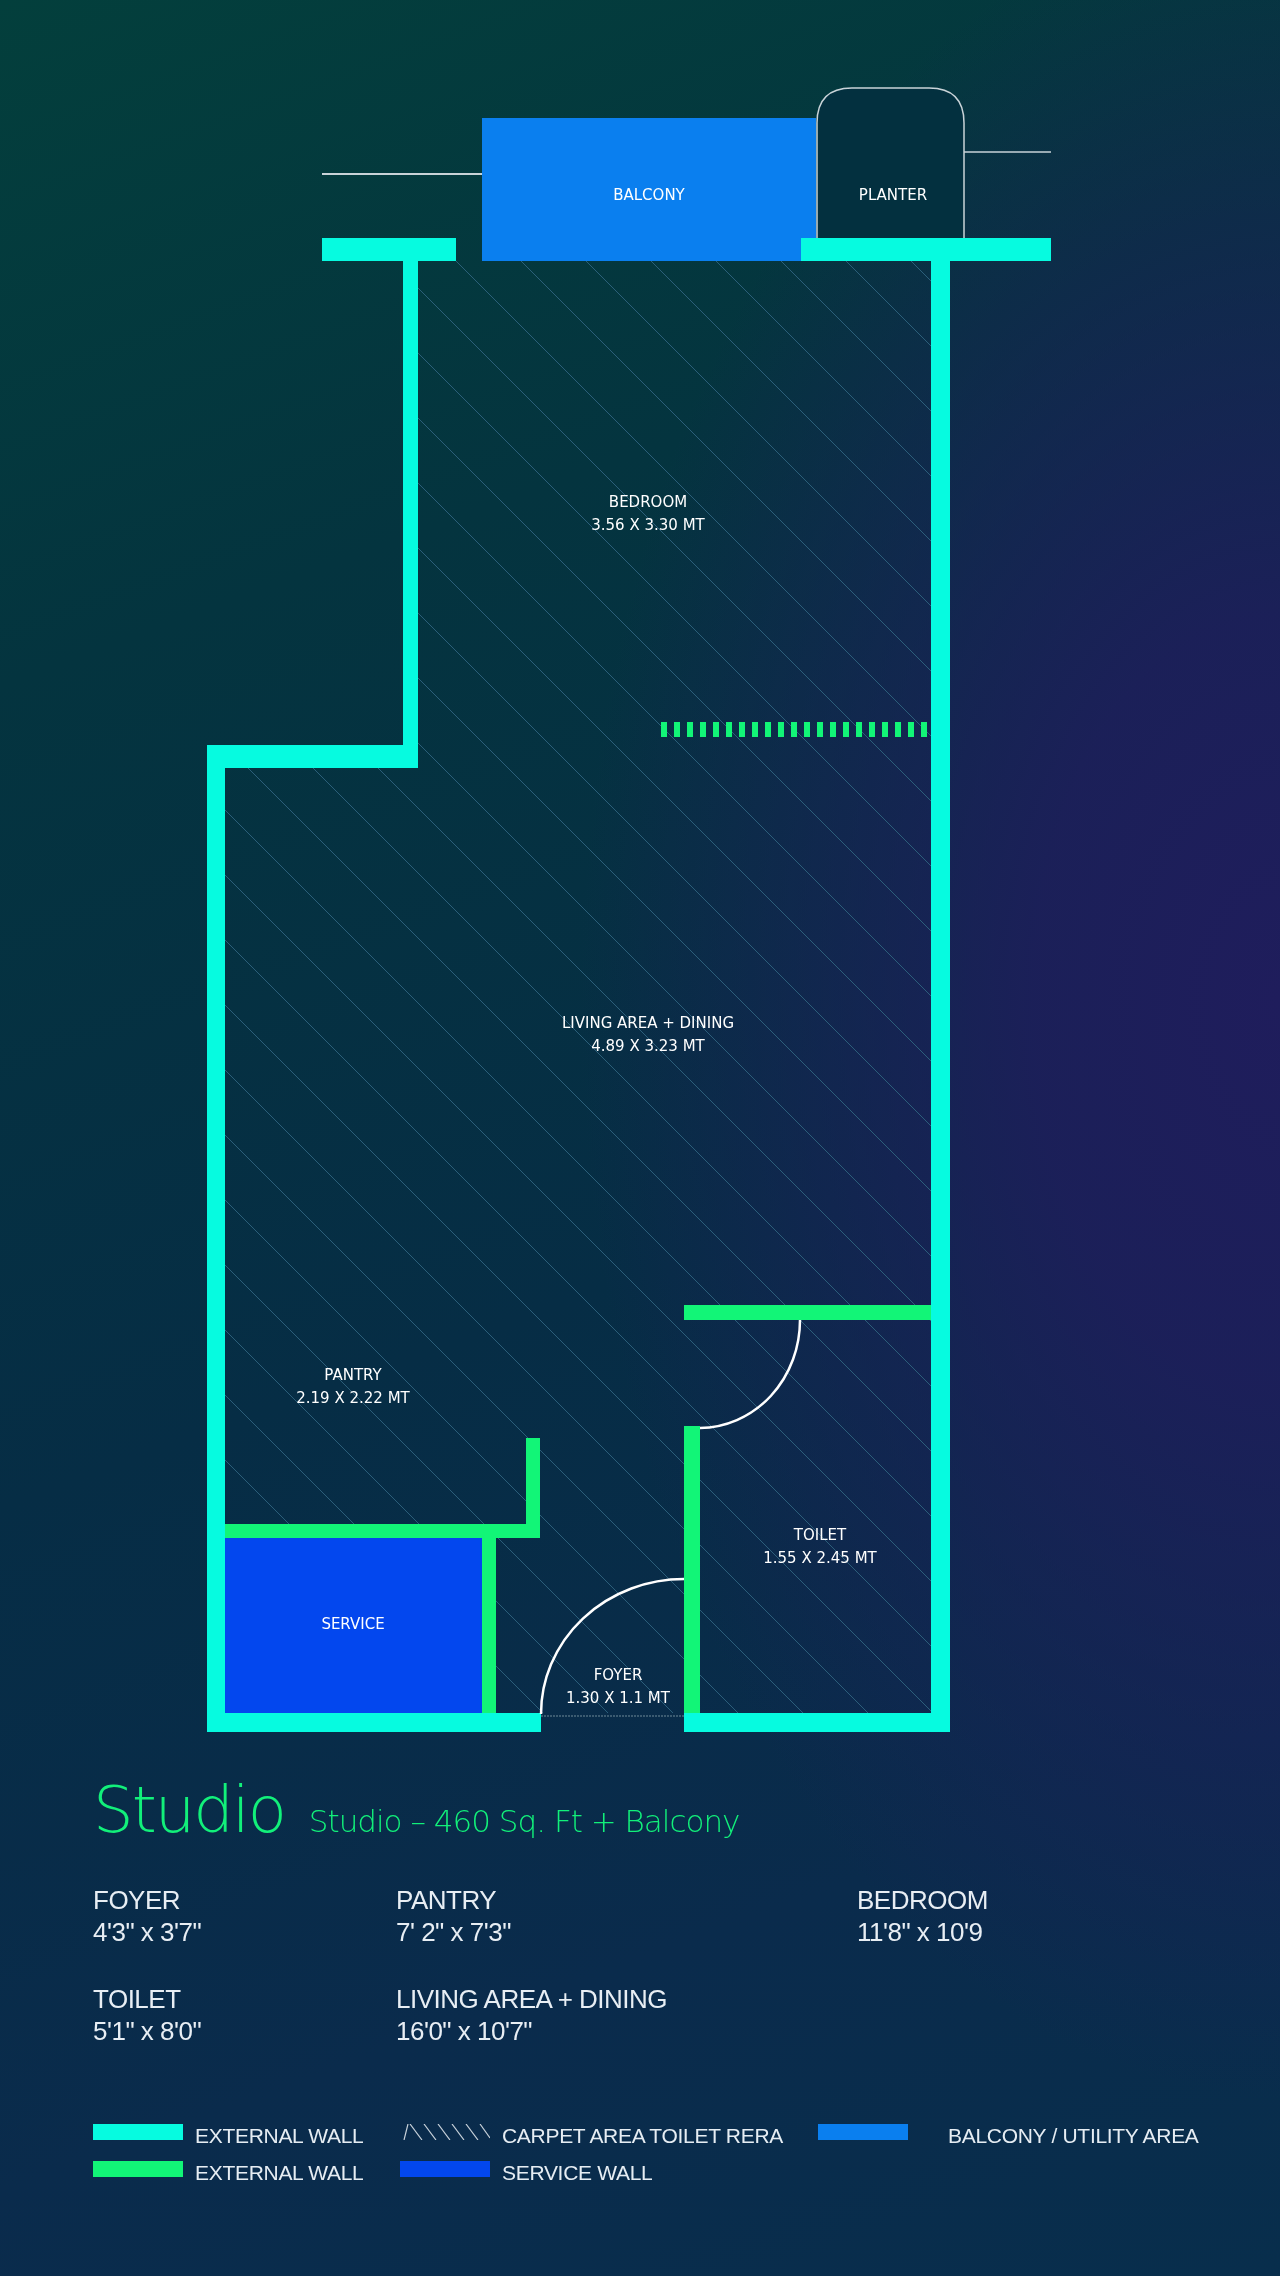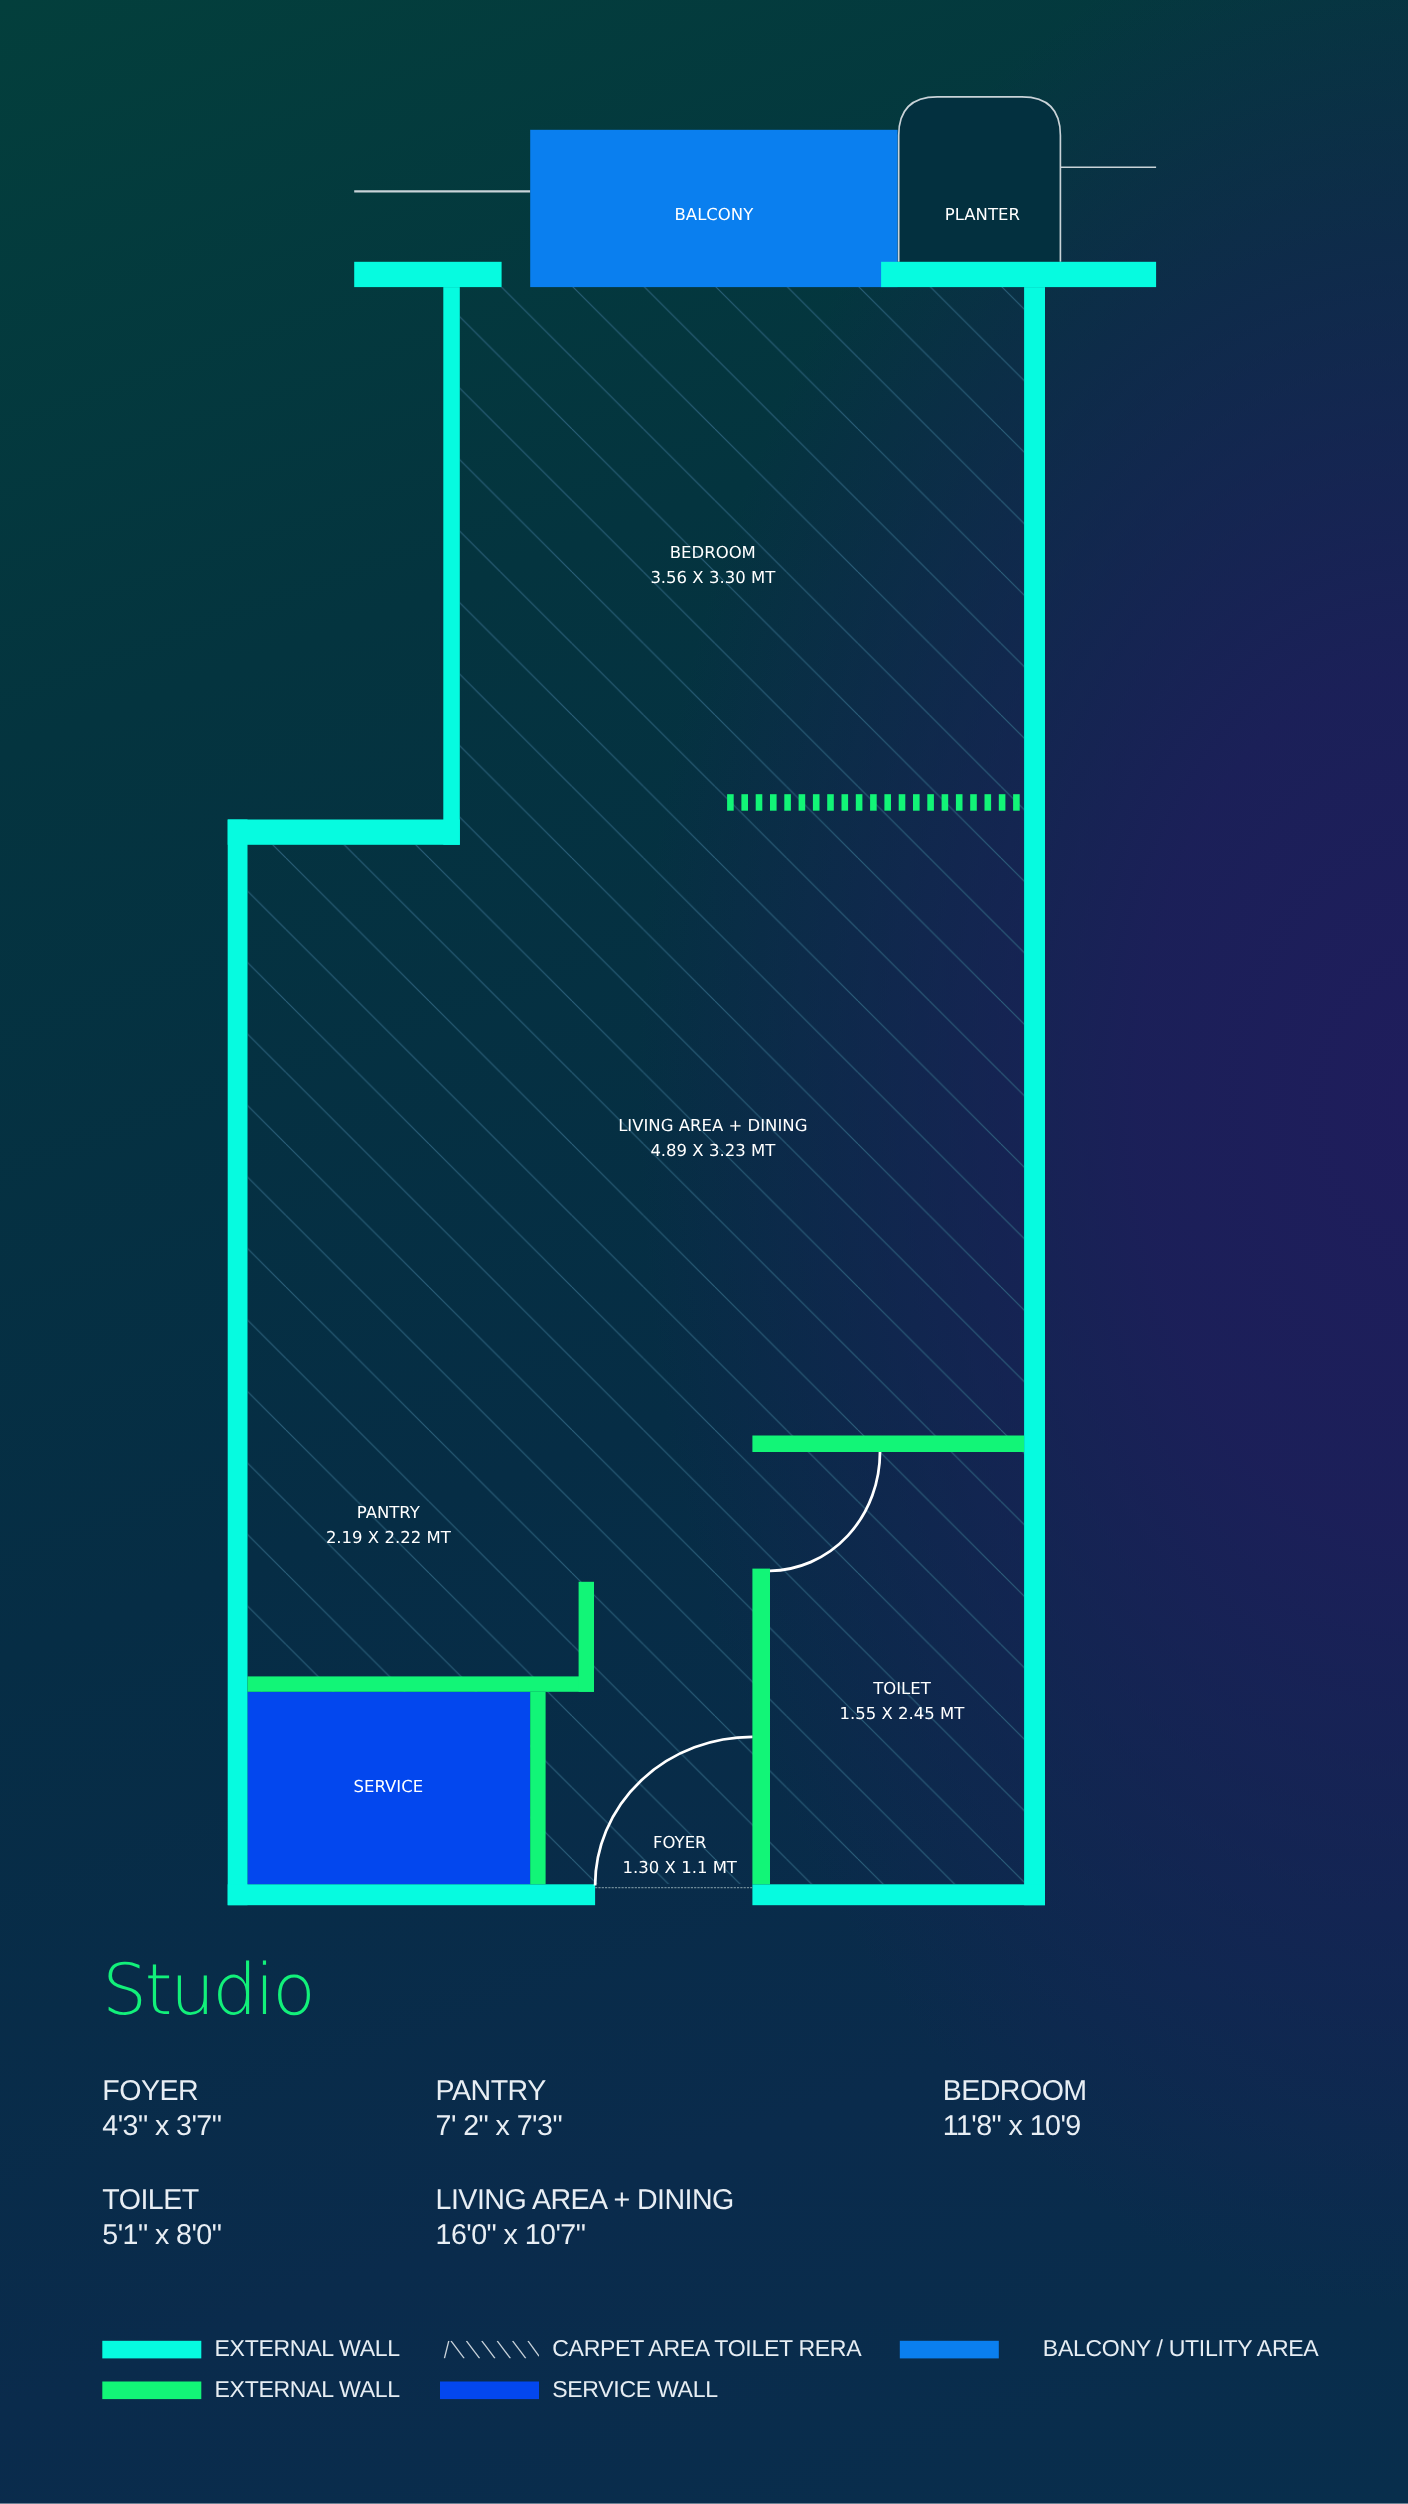--- a/index.html
+++ b/index.html
@@ -12,21 +12,21 @@
     color: #ffffff;
   }
   #plan { position: absolute; left: 0; top: 0; width: 1280px; height: 1760px; }
   .room-label { font-family: "DejaVu Sans", sans-serif; font-size: 15px; fill: #ffffff; text-anchor: middle; font-weight: normal; }
   .title-row { position: absolute; left: 93px; top: 1778px; display: flex; align-items: baseline; gap: 24px; color: #12f07a; }
   .title-main { font-family: "DejaVu Sans", sans-serif; font-weight: 200; font-size: 64px; letter-spacing: -2px; line-height: 1; }
   .title-sub { font-family: "DejaVu Sans", sans-serif; font-weight: 200; font-size: 31px; letter-spacing: -1px; line-height: 1; }
   .spec { position: absolute; font-family: "Liberation Sans", sans-serif; color: #e8eef4; }
   .spec .name { font-size: 26px; line-height: 32px; letter-spacing: -0.5px; }
   .spec .dim { font-size: 26px; line-height: 32px; letter-spacing: -0.5px; }
-  .legend-item { position: absolute; display: flex; align-items: center; gap: 12px; }
+  .legend-item { position: absolute; display: flex; gap: 12px; }
   .swatch { width: 90px; height: 16px; }
   .legend-label { font-family: "Liberation Sans", sans-serif; font-size: 21px; color: #e6edf3; letter-spacing: -0.3px; white-space: nowrap; }
 </style>
 </head>
 <body>
 
 <svg id="plan" viewBox="0 0 1280 1760" xmlns="http://www.w3.org/2000/svg">
   <defs>
     <clipPath id="interior-clip">
       <polygon points="418,261 931,261 931,1713 225,1713 225,768 418,768"></polygon>
@@ -113,20 +113,21 @@
 
   <text class="room-label" x="820" y="1540">TOILET</text>
   <text class="room-label" x="820" y="1563">1.55 X 2.45 MT</text>
 
   <text class="room-label" x="618" y="1680">FOYER</text>
   <text class="room-label" x="618" y="1703">1.30 X 1.1 MT</text>
 </svg>
 
 <div class="title-row">
   <span class="title-main">Studio</span>
+  <span class="title-sub">Studio – 460 Sq. Ft + Balcony</span>
 </div>
 
 <div class="spec" style="left:93px; top:1884px;">
   <div class="name">FOYER</div>
   <div class="dim">4'3" x 3'7"</div>
 </div>
 <div class="spec" style="left:396px; top:1884px;">
   <div class="name">PANTRY</div>
   <div class="dim">7' 2" x 7'3"</div>
 </div>

